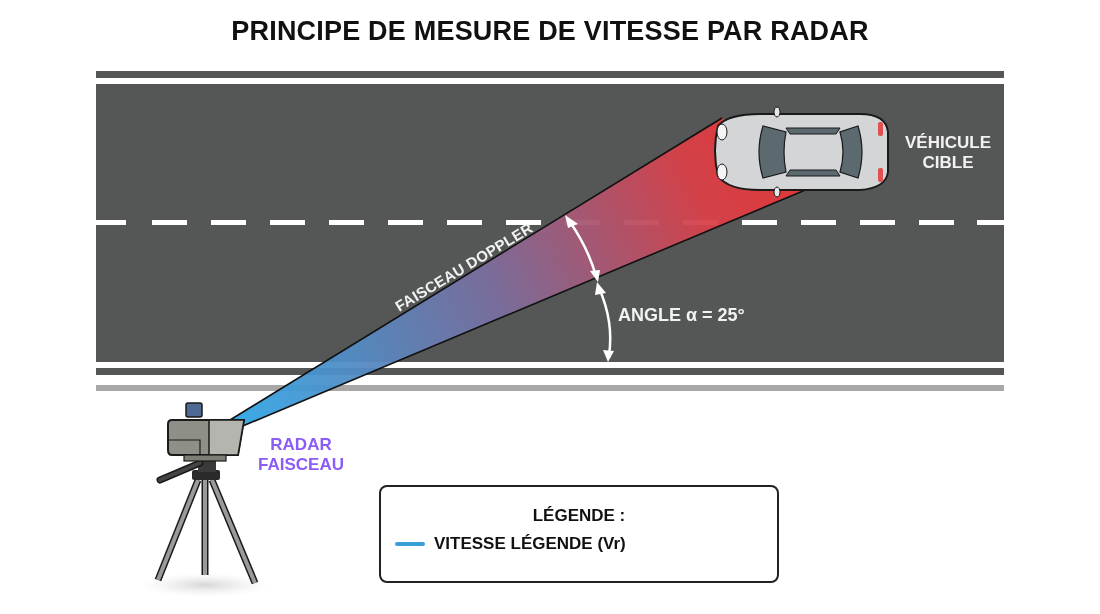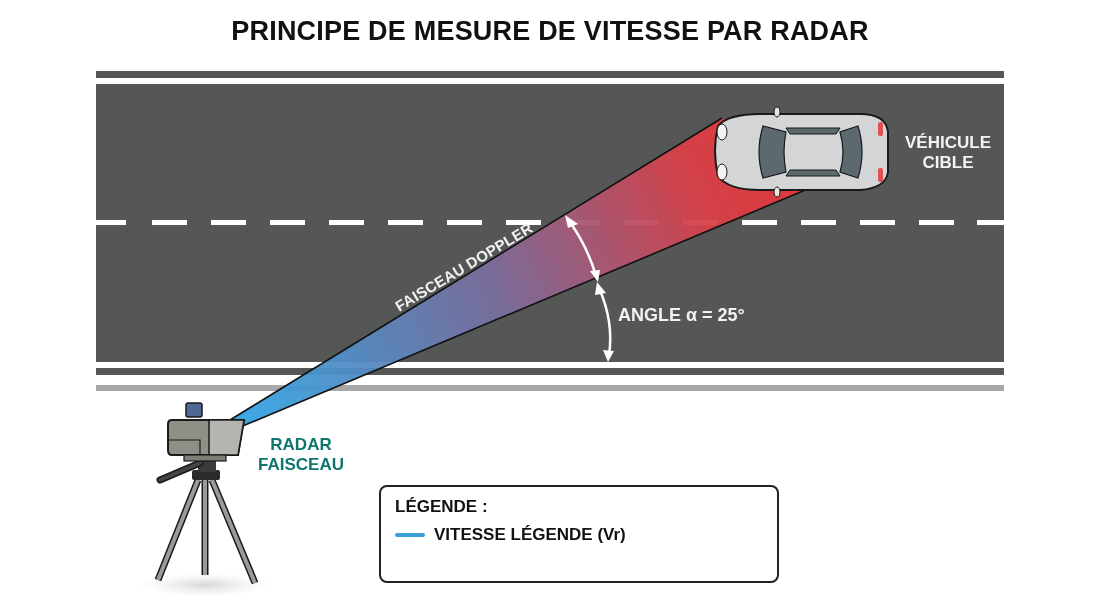--- a/index.html
+++ b/index.html
@@ -1,26 +1,26 @@
 <!DOCTYPE html>
 <html><head>
 <meta charset="utf-8">
 <style>
   html, body { margin: 0; padding: 0; background: #ffffff; }
   body { width: 1100px; height: 614px; position: relative; overflow: hidden; font-family: "Liberation Sans", "DejaVu Sans", sans-serif; }
   .title { position: absolute; left: 0; top: 16px; width: 1100px; text-align: center; font-weight: 700; font-size: 27px; color: #111; letter-spacing: 0.2px; }
   svg.scene { position: absolute; left: 0; top: 0; }
   .lbl { position: absolute; font-weight: 700; text-align: center; line-height: 1.15; }
   .lbl-white { color: #f2f2f2; }
-  .lbl-dark { color: #0f766e; }
+  .lbl-dark { color: #8b5cf6; }
   .vehicle-label { left: 893px; top: 133px; width: 110px; font-size: 17px; }
   .angle-label { left: 618px; top: 305px; font-size: 18px; white-space: nowrap; }
   .radar-label { left: 256px; top: 435px; width: 90px; font-size: 17px; }
   .beam-label { position: absolute; left: 392px; top: 300px; font-size: 15px; font-weight: 700; color: #f2f2f2; transform-origin: 0 0; transform: rotate(-31deg); white-space: nowrap; letter-spacing: 0.3px; }
-  .legend { position: absolute; left: 379px; top: 485px; width: 400px; height: 98px; border: 2px solid #222; border-radius: 8px; background: #fff; box-sizing: border-box; padding: 10px 14px; }
+  .legend { position: absolute; left: 379px; top: 485px; width: 400px; height: 98px; border: 2px solid #222; border-radius: 8px; background: #fff; box-sizing: border-box; padding: 19px 14px; text-align: center; }
   .legend-title { font-weight: 700; font-size: 17px; color: #111; margin-bottom: 8px; }
   .legend-row { display: flex; align-items: center; font-weight: 700; font-size: 17px; color: #111; margin-bottom: 6px; }
   .legend-swatch { width: 30px; height: 4px; border-radius: 2px; margin-right: 9px; }
 </style>
 </head>
 <body>
 
 <div class="title">PRINCIPE DE MESURE DE VITESSE PAR RADAR</div>
 
 <svg class="scene" width="1100" height="614" viewBox="0 0 1100 614">

